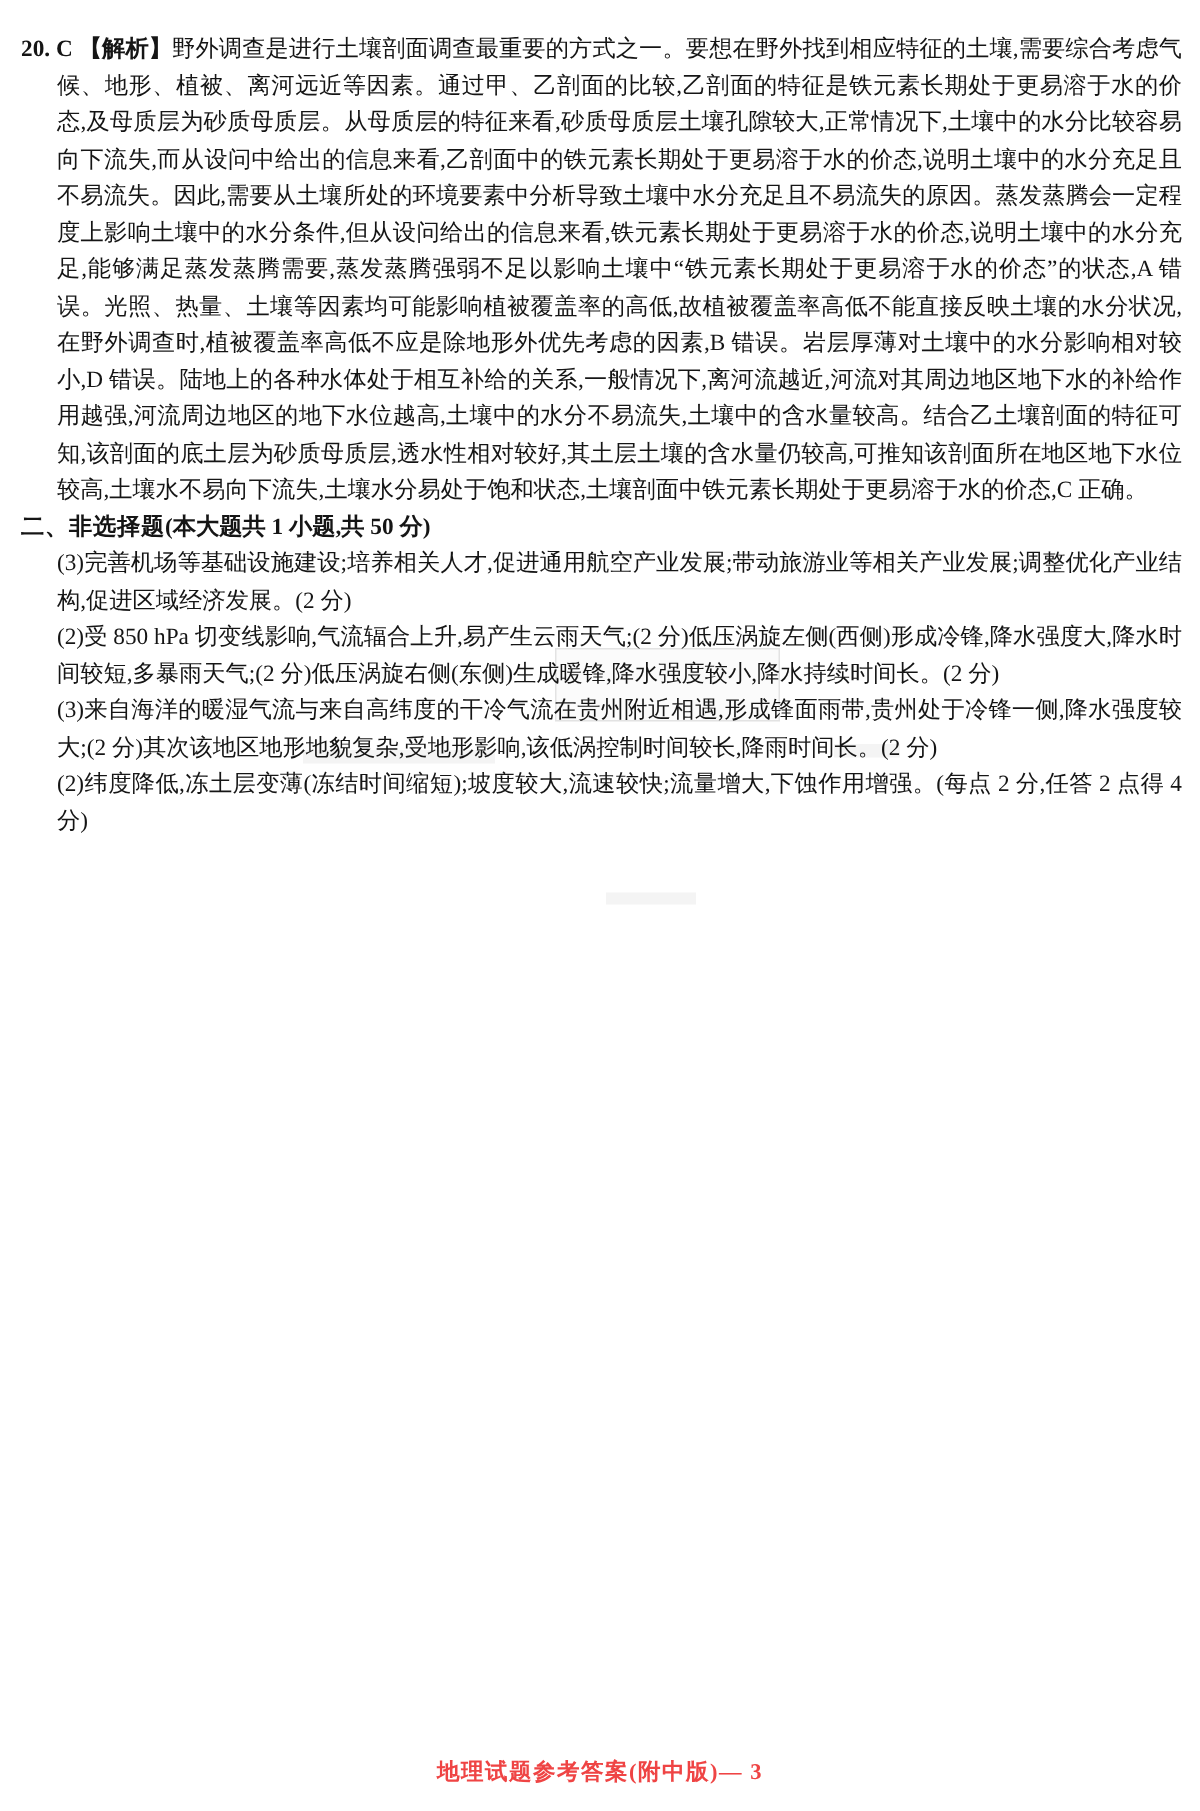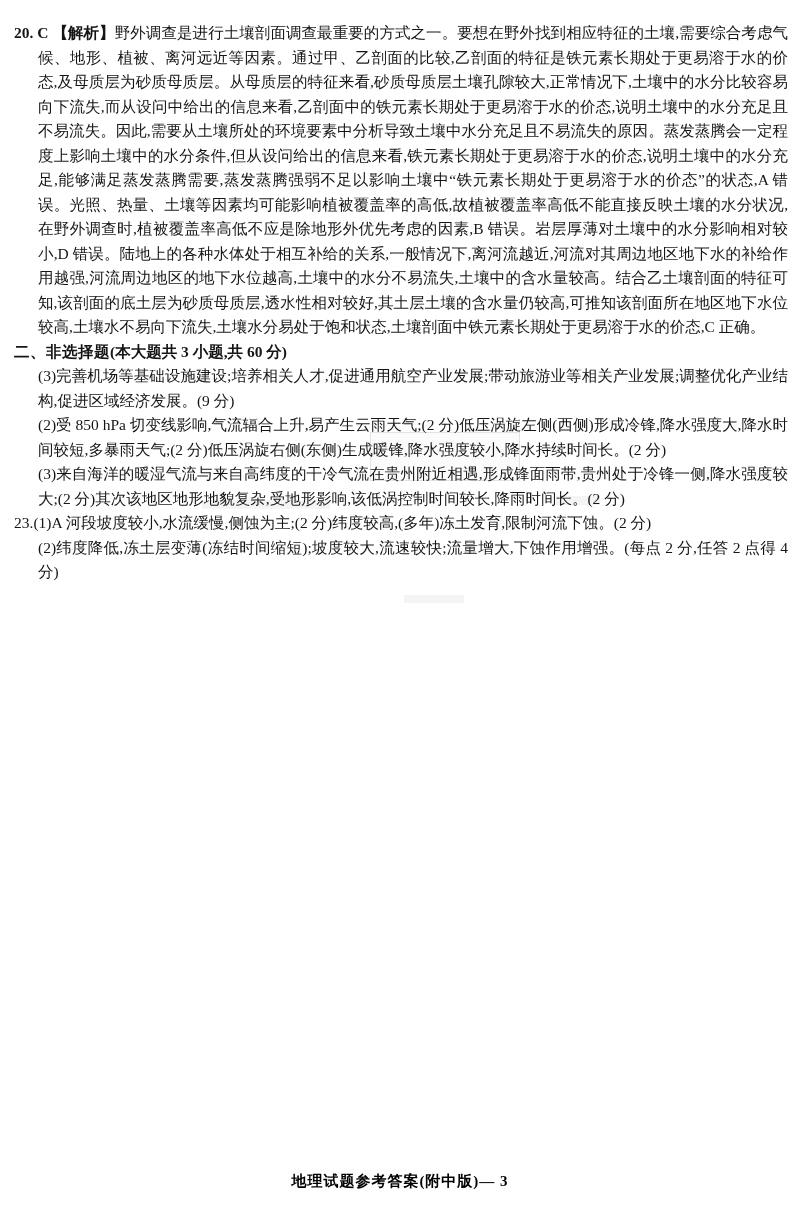--- a/index.html
+++ b/index.html
@@ -36,21 +36,21 @@
   .heading-note { font-weight: bold; }
   .footer {
     position: absolute;
     top: 1160px;
     left: 0;
     width: 100%;
     text-align: center;
     font-size: 15px;
     font-weight: bold;
     letter-spacing: 1px;
-    color: #000000;
+    color: #ef4444;
     z-index: 2;
   }
   
   .artifact-box {
     position: absolute;
     left: 370px;
     top: 420px;
     width: 148px;
     height: 47px;
     border: 1px solid #e3e3e3;
@@ -69,28 +69,27 @@
 </style>
 </head>
 <body>
 
 <div class="page">
 
   <div class="content">
 
     <p class="hang"><span class="bold">20. C 【解析】</span><span>野外调查是进行土壤剖面调查最重要的方式之一。要想在野外找到相应特征的土壤,需要综合考虑气候、地形、植被、离河远近等因素。通过甲、乙剖面的比较,乙剖面的特征是铁元素长期处于更易溶于水的价态,及母质层为砂质母质层。从母质层的特征来看,砂质母质层土壤孔隙较大,正常情况下,土壤中的水分比较容易向下流失,而从设问中给出的信息来看,乙剖面中的铁元素长期处于更易溶于水的价态,说明土壤中的水分充足且不易流失。因此,需要从土壤所处的环境要素中分析导致土壤中水分充足且不易流失的原因。蒸发蒸腾会一定程度上影响土壤中的水分条件,但从设问给出的信息来看,铁元素长期处于更易溶于水的价态,说明土壤中的水分充足,能够满足蒸发蒸腾需要,蒸发蒸腾强弱不足以影响土壤中“铁元素长期处于更易溶于水的价态”的状态,A 错误。光照、热量、土壤等因素均可能影响植被覆盖率的高低,故植被覆盖率高低不能直接反映土壤的水分状况,在野外调查时,植被覆盖率高低不应是除地形外优先考虑的因素,B 错误。岩层厚薄对土壤中的水分影响相对较小,D 错误。陆地上的各种水体处于相互补给的关系,一般情况下,离河流越近,河流对其周边地区地下水的补给作用越强,河流周边地区的地下水位越高,土壤中的水分不易流失,土壤中的含水量较高。结合乙土壤剖面的特征可知,该剖面的底土层为砂质母质层,透水性相对较好,其土层土壤的含水量仍较高,可推知该剖面所在地区地下水位较高,土壤水不易向下流失,土壤水分易处于饱和状态,土壤剖面中铁元素长期处于更易溶于水的价态,C 正确。</span></p>
 
-    <p><span class="heading-label">二、非选择题</span><span class="heading-note">(本大题共 3 小题,共 60 分)</span></p>
+    <p><span class="heading-label">二、非选择题</span><span class="heading-note">(本大题共 1 小题,共 50 分)</span></p>
 
-    <p class="indent">(3)完善机场等基础设施建设;培养相关人才,促进通用航空产业发展;带动旅游业等相关产业发展;调整优化产业结构,促进区域经济发展。(9 分)</p>
+    <p class="indent">(3)完善机场等基础设施建设;培养相关人才,促进通用航空产业发展;带动旅游业等相关产业发展;调整优化产业结构,促进区域经济发展。(2 分)</p>
 
     <p class="indent">(2)受 850 hPa 切变线影响,气流辐合上升,易产生云雨天气;(2 分)低压涡旋左侧(西侧)形成冷锋,降水强度大,降水时间较短,多暴雨天气;(2 分)低压涡旋右侧(东侧)生成暖锋,降水强度较小,降水持续时间长。(2 分)</p>
     <p class="indent">(3)来自海洋的暖湿气流与来自高纬度的干冷气流在贵州附近相遇,形成锋面雨带,贵州处于冷锋一侧,降水强度较大;(2 分)其次该地区地形地貌复杂,受地形影响,该低涡控制时间较长,降雨时间长。(2 分)</p>
 
-    <p class="hang"><span>23.</span><span>(1)A 河段坡度较小,水流缓慢,侧蚀为主;(2 分)纬度较高,(多年)冻土发育,限制河流下蚀。(2 分)</span></p>
     <p class="indent">(2)纬度降低,冻土层变薄(冻结时间缩短);坡度较大,流速较快;流量增大,下蚀作用增强。(每点 2 分,任答 2 点得 4 分)</p>
 
   </div>
 
   <div class="artifact-box"></div>
   <div class="smudge s1"></div>
   <div class="smudge s2"></div>
   <div class="smudge s3"></div>
 
   <div class="footer">地理试题参考答案(附中版)— 3</div>

